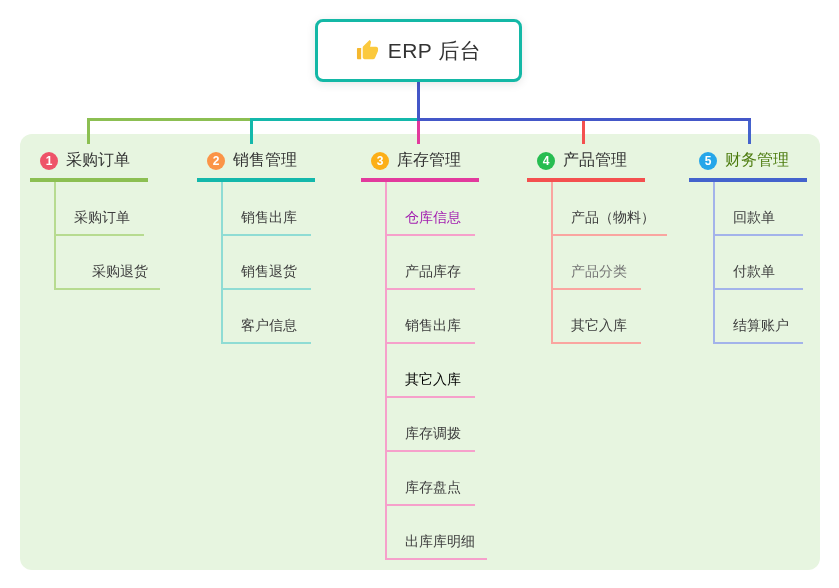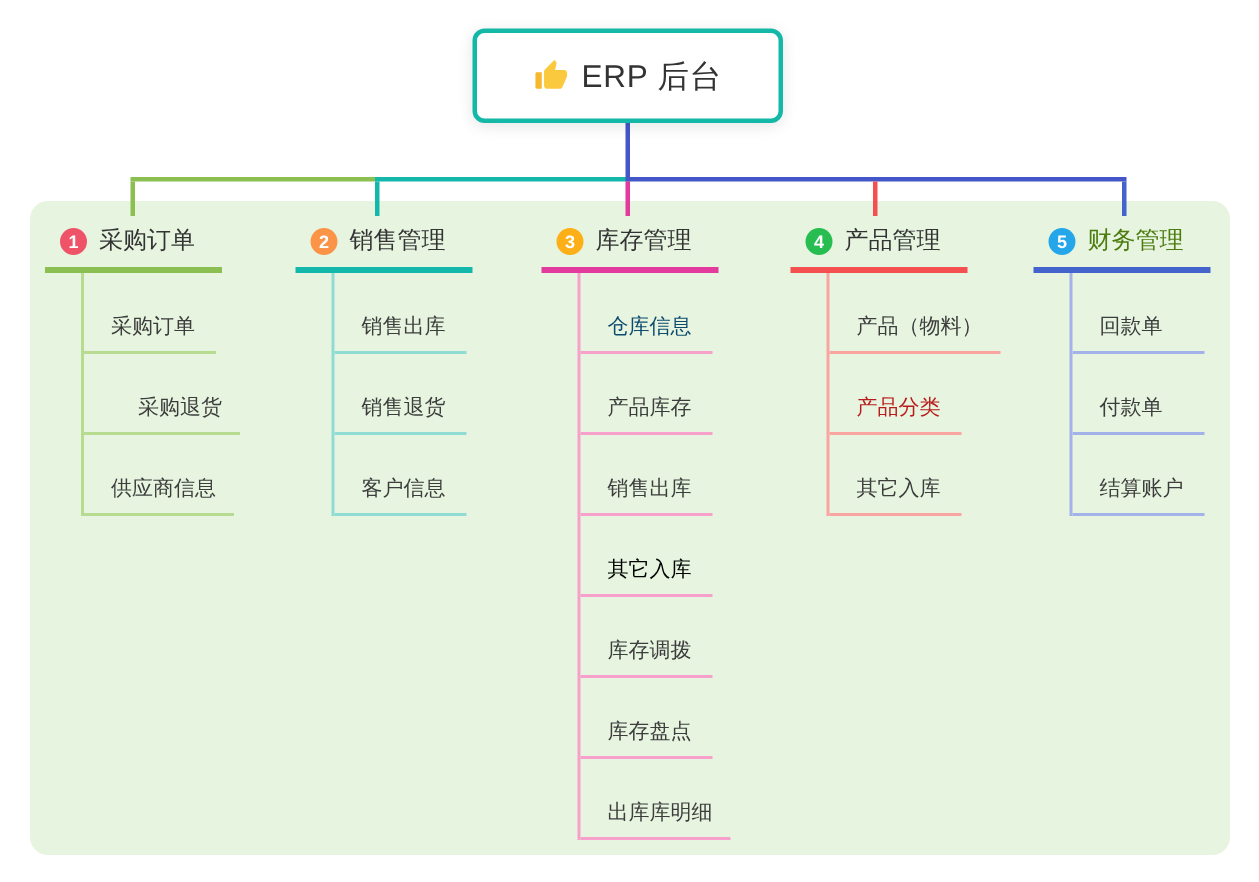--- a/index.html
+++ b/index.html
@@ -71,57 +71,56 @@
     </div>
   <div id="branches">
       <div class="branch" style="left: 30px; top: 147px;">
     <div class="branch-header" style="border-bottom-color: rgb(140, 191, 82);">
       <span class="badge" style="background: rgb(238, 83, 104);">1</span>
       <span class="branch-label" style="color: rgb(51, 51, 51);">采购订单</span>
     </div>
     <div class="children" style="border-left-color: rgb(183, 219, 144);">
           <div class="child" style="border-bottom-color: rgb(183, 219, 144); color: rgb(61, 61, 61);">采购订单</div>
           <div class="child" style="border-bottom-color: rgb(183, 219, 144); color: rgb(61, 61, 61); padding-left: 36px;">采购退货</div>
-          <div class="child" style="border-bottom-color: rgb(183, 219, 144); color: rgb(61, 61, 61);">供应商信息</div>
         </div>
   </div>
       <div class="branch" style="left: 197px; top: 147px;">
     <div class="branch-header" style="border-bottom-color: rgb(20, 184, 171);">
       <span class="badge" style="background: rgb(251, 148, 71);">2</span>
       <span class="branch-label" style="color: rgb(51, 51, 51);">销售管理</span>
     </div>
     <div class="children" style="border-left-color: rgb(143, 220, 212);">
           <div class="child" style="border-bottom-color: rgb(143, 220, 212); color: rgb(61, 61, 61);">销售出库</div>
           <div class="child" style="border-bottom-color: rgb(143, 220, 212); color: rgb(61, 61, 61);">销售退货</div>
           <div class="child" style="border-bottom-color: rgb(143, 220, 212); color: rgb(61, 61, 61);">客户信息</div>
         </div>
   </div>
       <div class="branch" style="left: 361px; top: 147px;">
     <div class="branch-header" style="border-bottom-color: rgb(226, 58, 157);">
       <span class="badge" style="background: rgb(252, 175, 23);">3</span>
       <span class="branch-label" style="color: rgb(51, 51, 51);">库存管理</span>
     </div>
     <div class="children" style="border-left-color: rgb(246, 160, 203);">
-          <div class="child" style="border-bottom-color: rgb(246, 160, 203); color: #0c4a6e;">仓库信息</div>
+          <div class="child" style="border-bottom-color: rgb(246, 160, 203); color: #a21caf;">仓库信息</div>
           <div class="child" style="border-bottom-color: rgb(246, 160, 203); color: rgb(61, 61, 61);">产品库存</div>
           <div class="child" style="border-bottom-color: rgb(246, 160, 203); color: rgb(61, 61, 61);">销售出库</div>
           <div class="child" style="border-bottom-color: rgb(246, 160, 203); color: #000000;">其它入库</div>
           <div class="child" style="border-bottom-color: rgb(246, 160, 203); color: rgb(61, 61, 61);">库存调拨</div>
           <div class="child" style="border-bottom-color: rgb(246, 160, 203); color: rgb(61, 61, 61);">库存盘点</div>
           <div class="child" style="border-bottom-color: rgb(246, 160, 203); color: rgb(61, 61, 61);">出库库明细</div>
         </div>
   </div>
       <div class="branch" style="left: 527px; top: 147px;">
     <div class="branch-header" style="border-bottom-color: rgb(244, 80, 79);">
       <span class="badge" style="background: rgb(39, 189, 81);">4</span>
       <span class="branch-label" style="color: rgb(51, 51, 51);">产品管理</span>
     </div>
     <div class="children" style="border-left-color: rgb(250, 165, 160);">
           <div class="child" style="border-bottom-color: rgb(250, 165, 160); color: rgb(61, 61, 61);">产品（物料）</div>
-          <div class="child" style="border-bottom-color: rgb(250, 165, 160); color: #b91c1c;">产品分类</div>
+          <div class="child" style="border-bottom-color: rgb(250, 165, 160); color: #737373;">产品分类</div>
           <div class="child" style="border-bottom-color: rgb(250, 165, 160); color: rgb(61, 61, 61);">其它入库</div>
         </div>
   </div>
       <div class="branch" style="left: 689px; top: 147px;">
     <div class="branch-header" style="border-bottom-color: rgb(68, 99, 205);">
       <span class="badge" style="background: rgb(37, 166, 233);">5</span>
       <span class="branch-label" style="color: #4d7c0f;">财务管理</span>
     </div>
     <div class="children" style="border-left-color: rgb(163, 179, 234);">
           <div class="child" style="border-bottom-color: rgb(163, 179, 234); color: rgb(61, 61, 61);">回款单</div>

